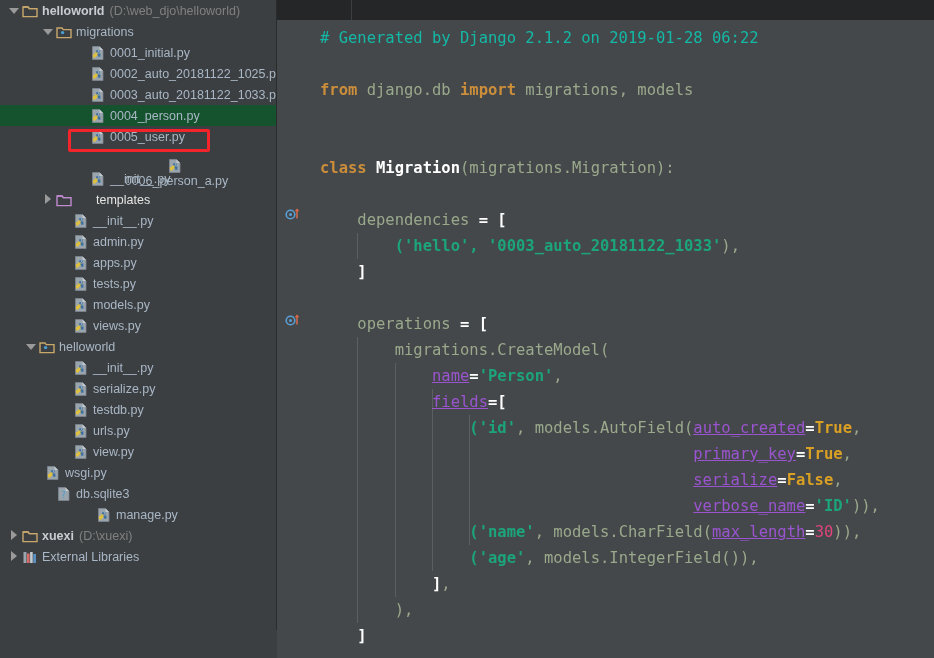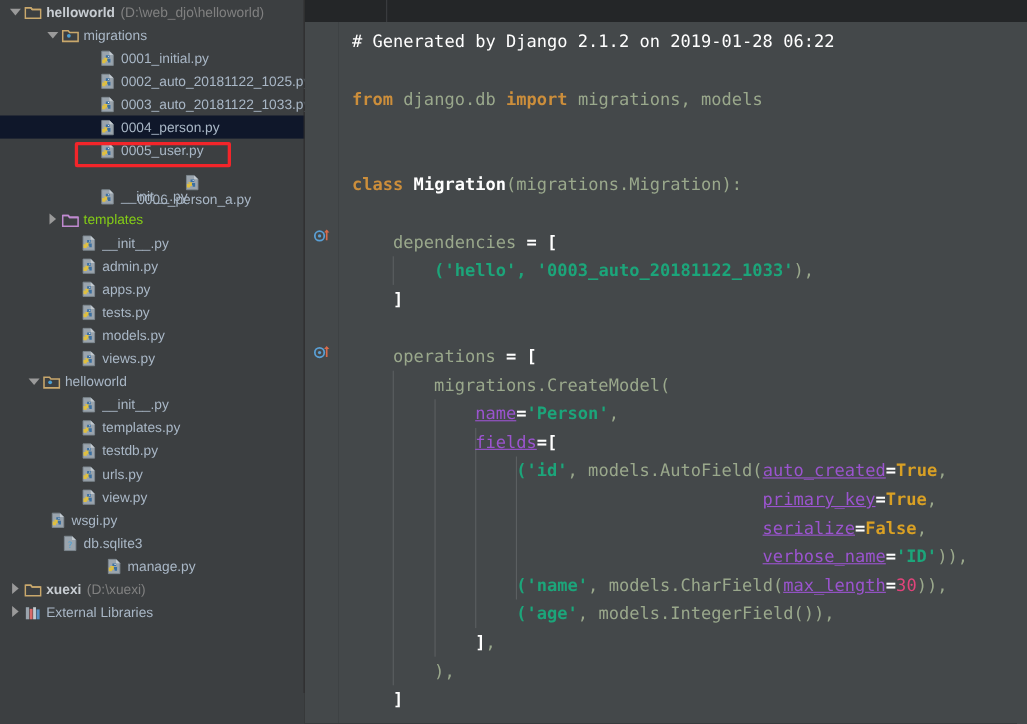--- a/index.html
+++ b/index.html
@@ -23,21 +23,21 @@
   .node {
     position: relative;
     height: 21px;
     display: flex;
     align-items: center;
     white-space: nowrap;
     font-size: 12.5px;
     color: #a9b7c6;
     cursor: default;
   }
-  .node.sel { background: #0f172a; align-items: center; }
+  .node.sel { background: #14532d; align-items: center; }
   .arrow {
     width: 11px; height: 11px;
     flex: 0 0 11px;
     position: relative;
     margin-right: 3px;
   }
   .arrow.down::after {
     content: "";
     position: absolute; left: 1px; top: 3px;
     border-left: 5px solid transparent;
@@ -51,21 +51,21 @@
     border-bottom: 5px solid transparent;
     border-left: 6px solid #9a9a9a;
   }
   .arrow.none::after { content: none; }
 
   .icn { flex: 0 0 16px; width: 16px; height: 16px; margin-right: 4px; position: relative; }
   .icn svg { display: block; }
 
   .lbl { color: #a9b7c6; }
   .lbl.bold { font-weight: bold; color: #c8cdd2; }
-  .lbl.tmpl { color: #84cc16; }
+  .lbl.tmpl { color: #e5e5e5; margin-left: 20px; }
   .path { color: #808080; margin-left: 5px; }
 
   
   #redbox {
     position: absolute;
     left: 68px; top: 129px;
     width: 142px; height: 23px;
     border: 3px solid #f3252a;
     border-radius: 2px;
     pointer-events: none;
@@ -120,21 +120,21 @@
   }
   
   .guide {
     position: absolute;
     width: 1px;
     background: #5b5f61;
     z-index: 1;
   }
 
   
-  .c-comment { color: #ffffff; }
+  .c-comment { color: #14b8a6; }
   .c-kw      { color: #cc8e3b; font-weight: bold; }
   .c-def     { color: #ffffff; font-weight: bold; }
   .c-id      { color: #9aa88c; }
   .c-str     { color: #1ca57a; font-weight: bold; }
   .c-num     { color: #e0447b; }
   .c-kwarg   { color: #9b54cf; text-decoration: underline; }
   .c-const   { color: #d9a024; font-weight: bold; }
   .c-brk     { color: #ffffff; font-weight: bold; }
 
   
@@ -374,21 +374,21 @@
           <span class="arrow none"></span>
           <span class="icn">
             <svg width="16" height="16" viewBox="0 0 16 16">
               <path d="M2.5 1.5h7l3.5 3.5v9.5h-10.5z" fill="#9aa4ad" stroke="#7d8790" stroke-width="0.8"></path>
               <path d="M9.5 1.5v3.5h3.5" fill="#c3cad0"></path>
               <path d="M6.2 5.2h3.4v2.3H7.1v0.9h3.3v3.4H8.2v-1.3H6.2z" fill="#3b6fa0"></path>
               <path d="M4.2 7.6h3.3v3.4h-1.6v1.4H2.9V9.0h2.3v-0.6H4.2z" fill="#e0c040"></path>
               <circle cx="8.6" cy="6.1" r="0.5" fill="#ffffff"></circle>
             </svg>
           </span>
-          <span class="lbl">templates.py</span>
+          <span class="lbl">serialize.py</span>
         </div>
         <div class="node" style="padding-left: 59px;">
           <span class="arrow none"></span>
           <span class="icn">
             <svg width="16" height="16" viewBox="0 0 16 16">
               <path d="M2.5 1.5h7l3.5 3.5v9.5h-10.5z" fill="#9aa4ad" stroke="#7d8790" stroke-width="0.8"></path>
               <path d="M9.5 1.5v3.5h3.5" fill="#c3cad0"></path>
               <path d="M6.2 5.2h3.4v2.3H7.1v0.9h3.3v3.4H8.2v-1.3H6.2z" fill="#3b6fa0"></path>
               <path d="M4.2 7.6h3.3v3.4h-1.6v1.4H2.9V9.0h2.3v-0.6H4.2z" fill="#e0c040"></path>
               <circle cx="8.6" cy="6.1" r="0.5" fill="#ffffff"></circle>

